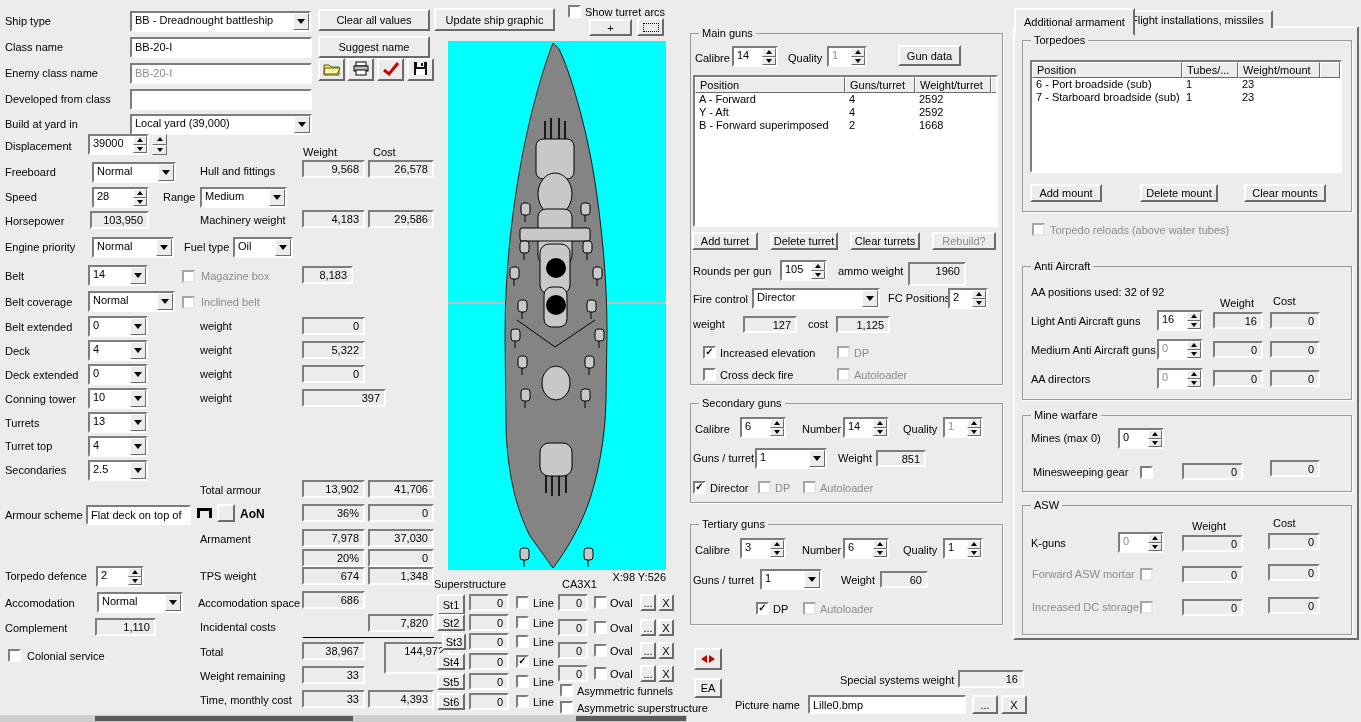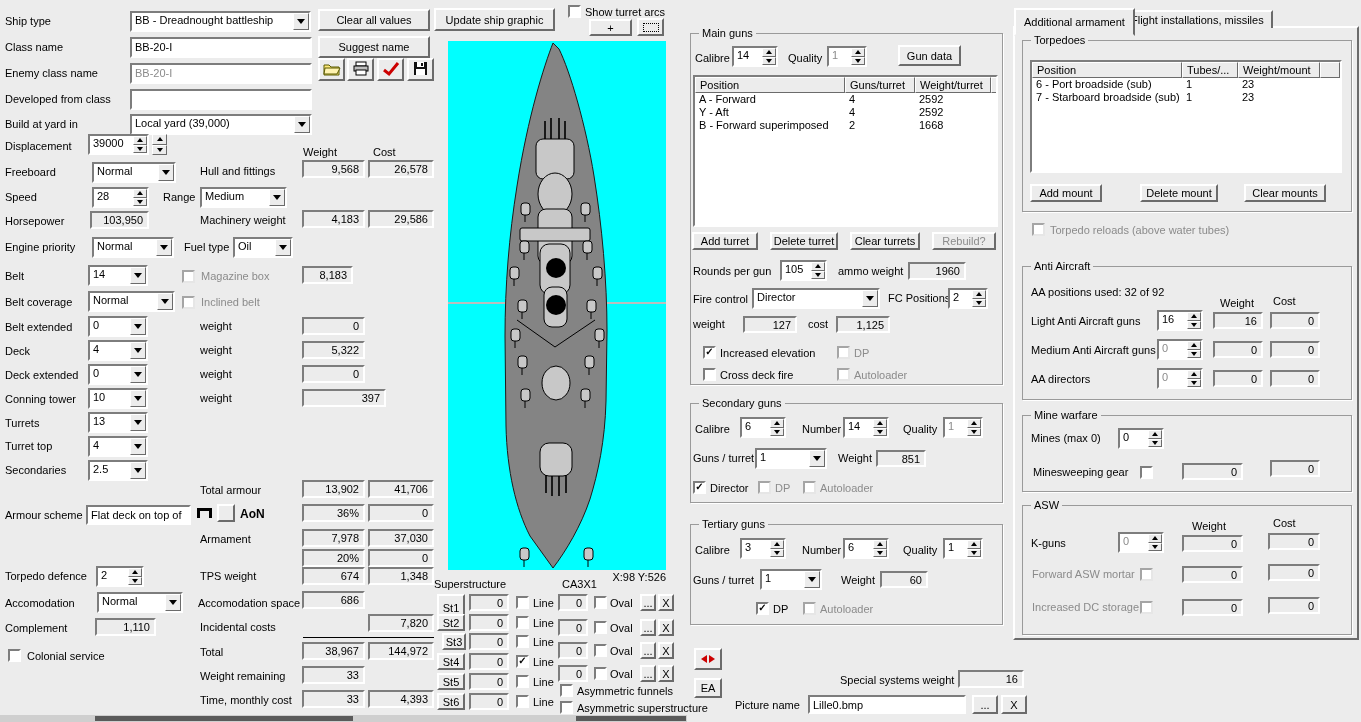--- a/index.html
+++ b/index.html
@@ -299,21 +299,21 @@
 <span class="lbl" style="left:5px;top:622px">Complement</span>
 <div class="ro" style="left:95px;top:618px;width:61px;height:18px">1,110</div>
 <span class="lbl" style="left:200px;top:621px">Incidental costs</span>
 <div class="ro" style="left:368px;top:614px;width:66px;height:18px">7,820</div>
 <div class="hr" style="left:303px;top:637px;width:131px"></div>
 
 <span class="cb" style="left:8px;top:649px"></span>
 <span class="lbl" style="left:27px;top:650px">Colonial service</span>
 <span class="lbl" style="left:200px;top:646px">Total</span>
 <div class="ro" style="left:302px;top:642px;width:63px;height:18px">38,967</div>
-<div class="ro" style="left:368px;top:642px;width:66px;height:18px">144,972</div>
+<div class="ro" style="left:384px;top:642px;width:66px;height:32px">144,972</div>
 
 <span class="lbl" style="left:200px;top:670px">Weight remaining</span>
 <div class="ro" style="left:302px;top:666px;width:63px;height:18px">33</div>
 <span class="lbl" style="left:200px;top:694px">Time, monthly cost</span>
 <div class="ro" style="left:302px;top:690px;width:63px;height:18px">33</div>
 <div class="ro" style="left:368px;top:690px;width:66px;height:18px">4,393</div>
 
 <div class="btn" style="left:434px;top:8px;width:121px;height:23px">Update ship graphic</div>
 <span class="cb" style="left:568px;top:5px"></span>
 <span class="lbl" style="left:585px;top:6px">Show turret arcs</span>
@@ -361,21 +361,21 @@
   <g stroke="#000">
     <path d="M77,174 L77,181 M137,174 L137,181 M76,212 L76,219 M139,212 L139,219 M66,238 L66,245 M149,238 L149,245 M74,271 L74,278 M143,271 L143,278 M67,300 L67,307 M151,300 L151,307 M74,327 L74,334 M141,327 L141,334 M77,360 L77,367 M137,360 L137,367 M76,519 L76,526 M140,519 L140,526"></path>
   </g>
 </svg>
 </div>
 
 <span class="lbl" style="left:592px;top:571px;width:74px;text-align:right">X:98 Y:526</span>
 <span class="lbl" style="left:434px;top:578px">Superstructure</span>
 <span class="lbl" style="left:562px;top:578px">CA3X1</span>
 
-<div class="btn" style="left:437px;top:594px;width:28px;height:28px">St1</div>
+<div class="btn" style="left:437px;top:594px;width:28px;height:21px">St1</div>
 <div class="ro" style="left:469px;top:594px;width:40px;height:17px">0</div>
 <span class="cb" style="left:516px;top:596px"></span>
 <span class="lbl" style="left:533px;top:597px">Line</span>
 <div class="btn" style="left:437px;top:614px;width:28px;height:17px">St2</div>
 <div class="ro" style="left:469px;top:614px;width:40px;height:17px">0</div>
 <span class="cb" style="left:516px;top:616px"></span>
 <span class="lbl" style="left:533px;top:617px">Line</span>
 <div class="btn" style="left:442px;top:633px;width:24px;height:17px">St3</div>
 <div class="ro" style="left:469px;top:633px;width:40px;height:17px">0</div>
 <span class="cb" style="left:516px;top:635px"></span>
@@ -483,21 +483,21 @@
   <span class="spinner">
       <span class="spb">
         <i class="tu"></i>
       </span>
       <span class="spb">
         <i class="td"></i>
       </span>
     </span>
 </div>
 <span class="lbl" style="left:838px;top:265px">ammo weight</span>
-<div class="ro" style="left:908px;top:262px;width:58px;height:18px">1960</div>
+<div class="ro" style="left:908px;top:262px;width:58px;height:24px">1960</div>
 
 <span class="lbl" style="left:693px;top:293px">Fire control</span>
 <div class="dd" style="left:752px;top:288px;width:128px;height:21px">
   <span class="val">Director</span>
   <span class="ddb">
       <i class="td"></i>
     </span>
 </div>
 <span class="lbl" style="left:888px;top:292px">FC Positions</span>
 <div class="spin" style="left:948px;top:288px;width:40px;height:21px">

